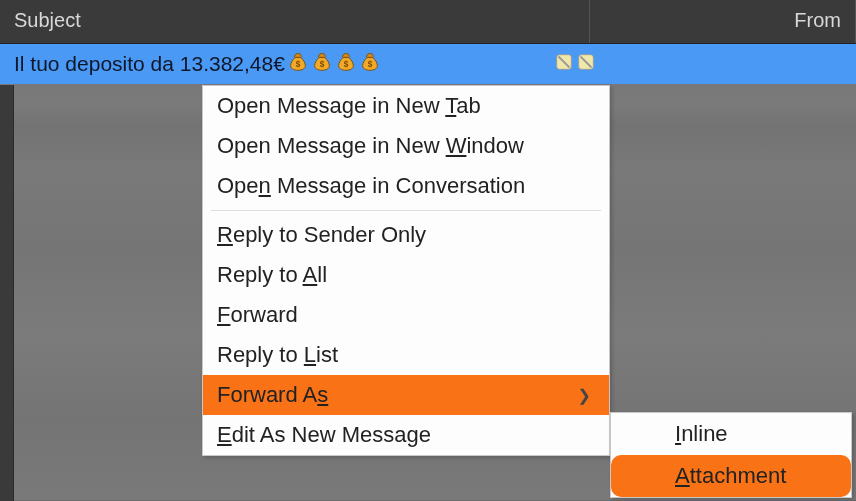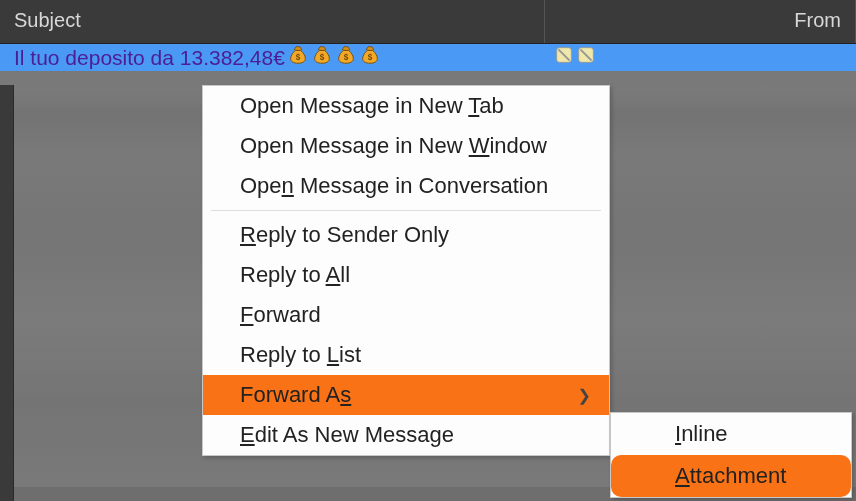--- a/index.html
+++ b/index.html
@@ -21,32 +21,32 @@
       color: #d8d8d8;
       font-size: 20px;
       height: 44px;
       border-bottom: 1px solid #222;
     }
     .header-col {
       padding: 9px 14px;
       border-right: 1px solid #555;
     }
     .header-subject {
-      width: 545px;
+      width: 590px;
     }
     .header-from {
       flex: 1;
       text-align: right;
     }
     .message-row {
       display: flex;
       background: #4a99f5;
-      height: 27px;
+      height: 40px;
       font-size: 21px;
-      color: #4c1d95;
+      color: #0f172a;
       align-items: center;
     }
     .msg-subject {
       width: 545px;
       padding: 0 14px;
       display: flex;
       align-items: center;
       white-space: nowrap;
     }
     .msg-from {
@@ -91,21 +91,21 @@
       left: 202px;
       top: 85px;
       width: 408px;
       background: #fdfdfd;
       border: 1px solid #c8c8c8;
       box-shadow: 2px 2px 4px rgba(0,0,0,0.2);
       font-size: 22px;
       color: #222;
     }
     .menu-item {
-      padding: 7px 18px 7px 37px;
+      padding: 7px 18px 7px 14px;
       display: flex;
       align-items: center;
       justify-content: space-between;
       cursor: default;
     }
     .menu-item.highlighted {
       background: #f97316;
     }
     .menu-separator {
       height: 1px;

